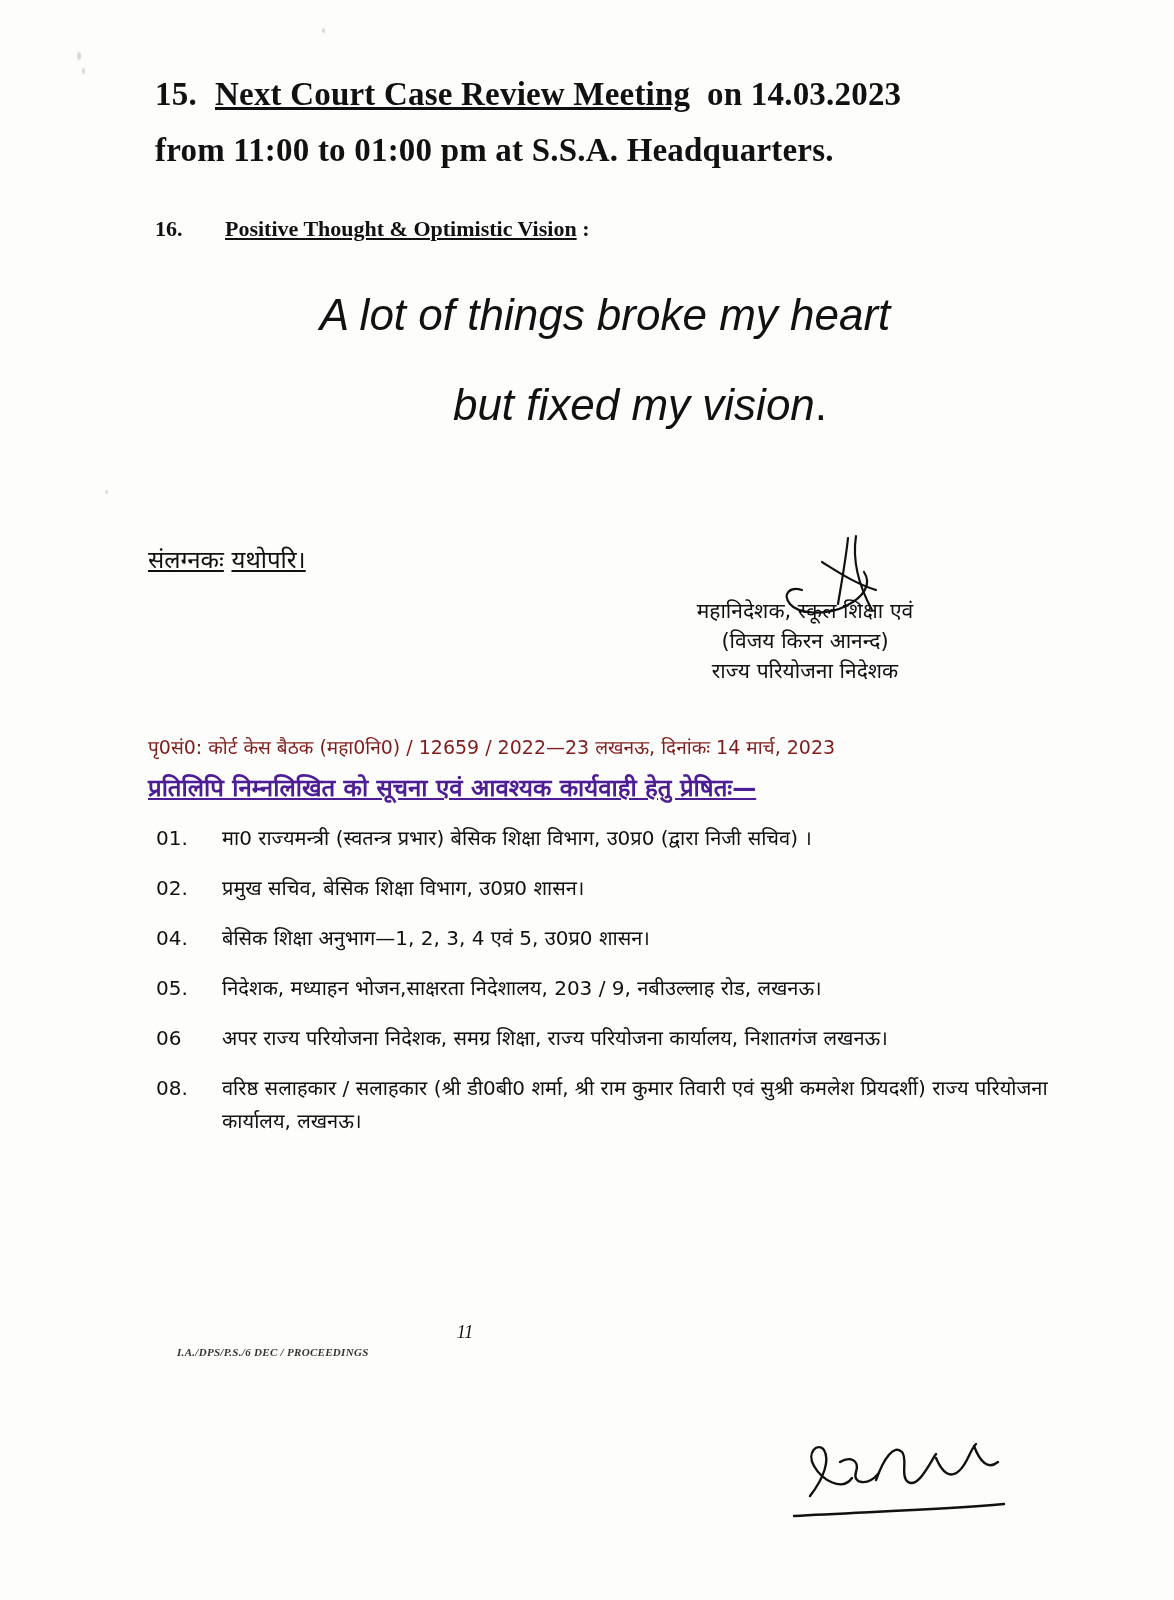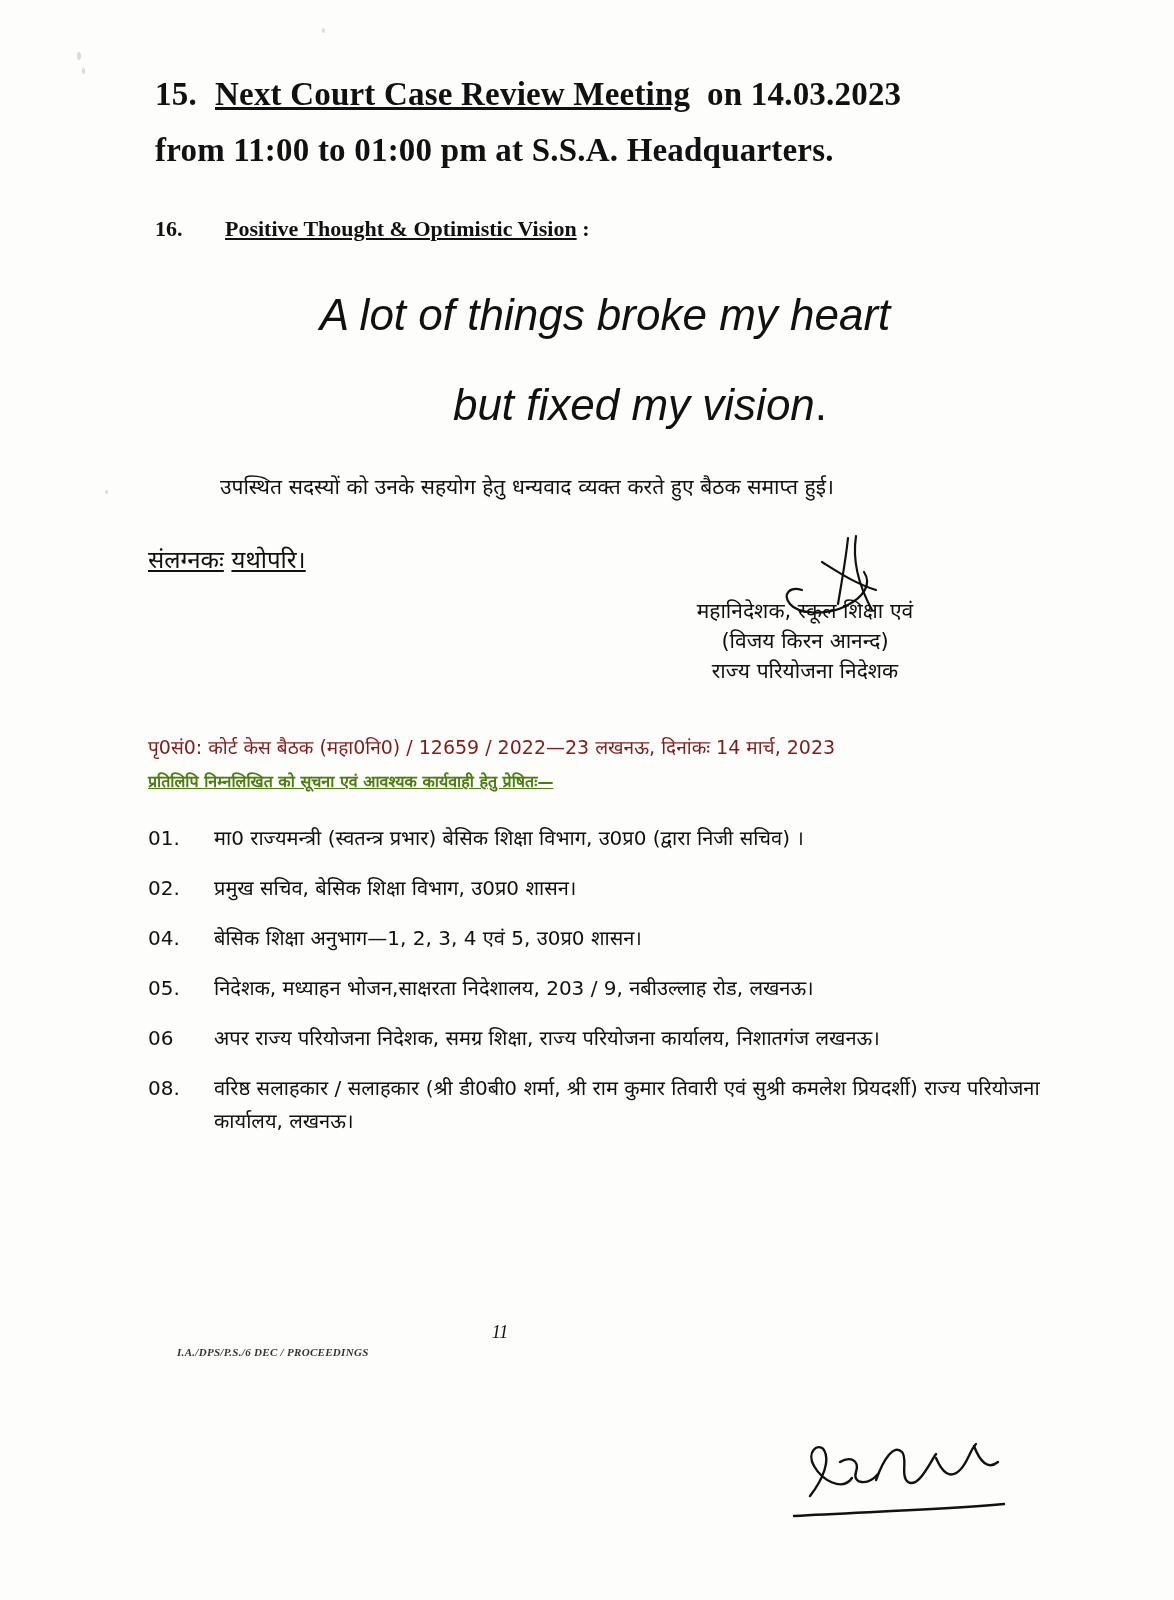--- a/index.html
+++ b/index.html
@@ -117,30 +117,30 @@
     font-family: "DejaVu Sans", sans-serif;
     font-size: 19px;
     color: #7f1d1d;
     white-space: nowrap;
   }
   .copy-head {
     position: absolute;
     left: 148px;
     top: 770px;
     font-family: "DejaVu Sans", sans-serif;
-    font-size: 16px;
+    font-size: 24px;
     font-weight: 600;
     text-decoration: underline;
-    color: #4d7c0f;
+    color: #4c1d95;
   }
 
   
   .dist-list {
     position: absolute;
-    left: 148px;
+    left: 156px;
     top: 822px;
     width: 900px;
     font-family: "DejaVu Sans", sans-serif;
     font-size: 20px;
     color: #111;
   }
   .dist-item {
     display: flex;
     align-items: flex-start;
     margin-bottom: 17px;
@@ -158,21 +158,20 @@
   .page-no {
     position: absolute;
     left: 0;
     top: 1322px;
     width: 930px;
     text-align: center;
     font-family: "Liberation Serif", serif;
     font-style: italic;
     font-size: 18px;
     color: #111;
-    padding-left: 35px;
   }
   .footer-code {
     position: absolute;
     left: 140px;
     top: 1346px;
     font-family: "Liberation Serif", serif;
     font-size: 11px;
     font-weight: bold;
     font-style: italic;
     letter-spacing: 0.3px;
@@ -220,23 +219,20 @@
     </div>
   </div>
 
   <div class="quote">
     <span class="l1">A lot of things broke my heart</span>
     <span class="l2">
       <span>but fixed my vision</span><span class="dot">.</span>
     </span>
   </div>
 
-  <div class="hindi-para">
-    <span class="indent"></span><span>उपस्थित सदस्यों को उनके सहयोग हेतु धन्यवाद व्यक्त करते हुए बैठक समाप्त हुई।</span>
-  </div>
 
   <div class="attach">
     <span class="u">संलग्नकः</span><span>&nbsp;</span><span class="u">यथोपरि।</span>
   </div>
 
   <svg class="sig-scribble" viewBox="0 0 150 100">
     <g fill="none" stroke="#111" stroke-width="2.2" stroke-linecap="round">
       <path d="M42 62 C30 58, 22 66, 30 76 C38 86, 66 88, 86 78 C104 69, 112 56, 104 44"></path>
       <path d="M88 10 C86 30, 82 52, 78 76"></path>
       <path d="M96 8 C92 34, 100 60, 112 82"></path>

